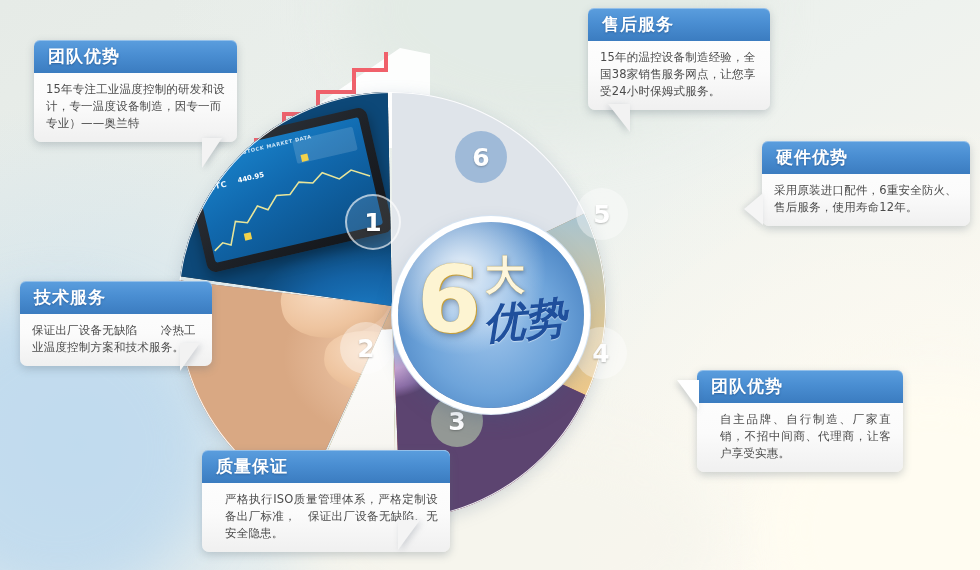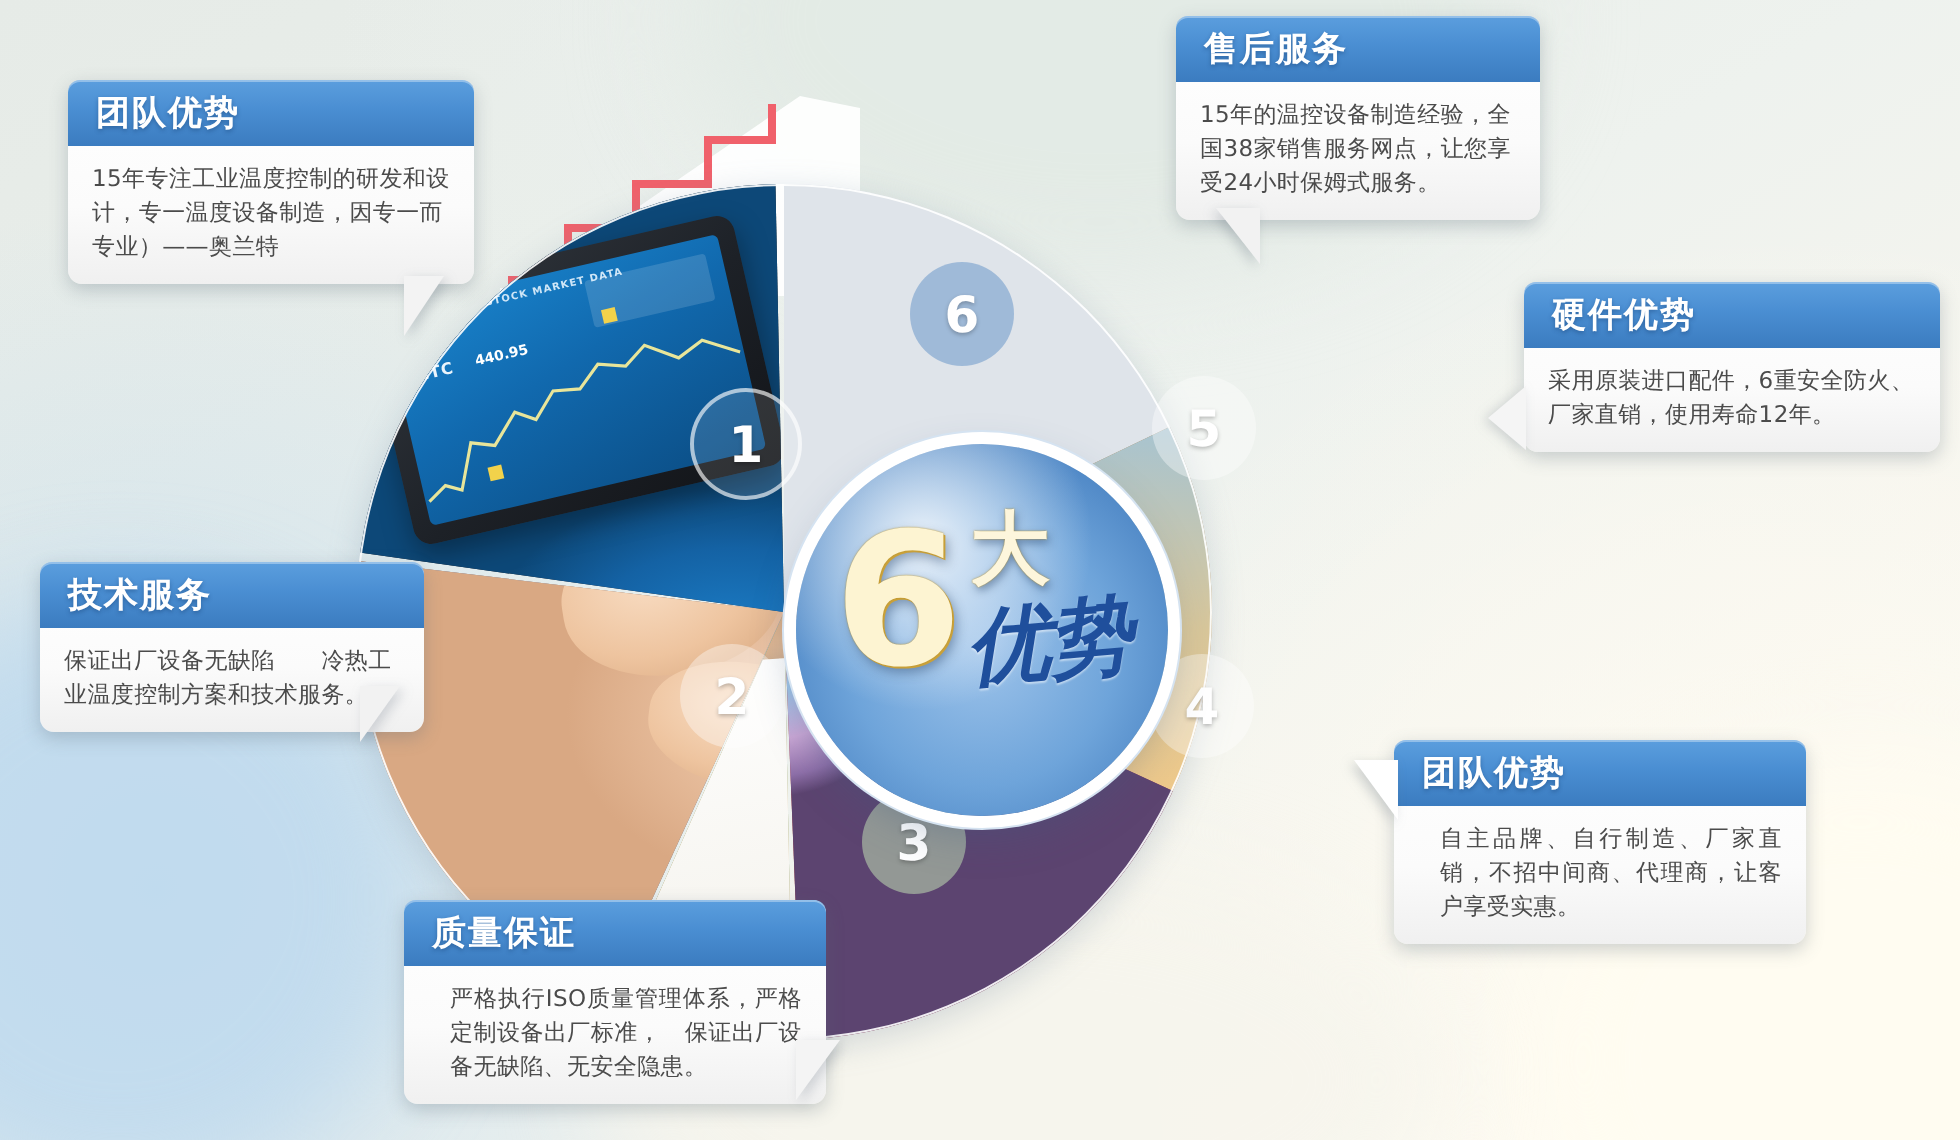--- a/index.html
+++ b/index.html
@@ -366,36 +366,36 @@
     </div>
     <div class="bd">15年的温控设备制造经验，全国38家销售服务网点，让您享受24小时保姆式服务。</div>
     <div class="tail" style="left:20px;top:96px;border-right:22px solid #f2f2f2;border-bottom:28px solid transparent;
                 filter:drop-shadow(-2px 2px 3px rgba(90,105,120,.28));"></div>
   </div>
 
   <div class="card" style="left:762px;top:141px;width:208px;">
     <div class="hd">
       <span>硬件优势</span>
     </div>
-    <div class="bd">采用原装进口配件，6重安全防火、厂家直销，使用寿命12年。</div>
+    <div class="bd">采用原装进口配件，6重安全防火、售后服务，使用寿命12年。</div>
     <div class="tail" style="left:-18px;top:52px;border-right:19px solid #f5f5f5;border-top:16px solid transparent;
                 border-bottom:16px solid transparent;
                 filter:drop-shadow(-2px 1px 3px rgba(90,105,120,.25));"></div>
   </div>
 
   <div class="card" style="left:697px;top:370px;width:206px;">
     <div class="hd">
       <span>团队优势</span>
     </div>
     <div class="bd center">自主品牌、自行制造、厂家直销，不招中间商、代理商，让客户享受实惠。</div>
     <div class="tail" style="left:-20px;top:10px;border-right:22px solid #ffffff;border-bottom:30px solid transparent;
                 filter:drop-shadow(-2px 2px 3px rgba(90,105,120,.28));"></div>
   </div>
 
-  <div class="card" style="left:202px;top:450px;width:211px;">
+  <div class="card" style="left:202px;top:450px;width:248px;">
     <div class="hd">
       <span>质量保证</span>
     </div>
     <div class="bd center">严格执行ISO质量管理体系，严格定制设备出厂标准，　保证出厂设备无缺陷、无安全隐患。</div>
     <div class="tail" style="left:196px;top:70px;border-left:22px solid #f4f4f4;border-bottom:30px solid transparent;
                 filter:drop-shadow(2px 2px 3px rgba(90,105,120,.25));"></div>
   </div>
 
   <div class="card" style="left:20px;top:281px;width:192px;">
     <div class="hd">

